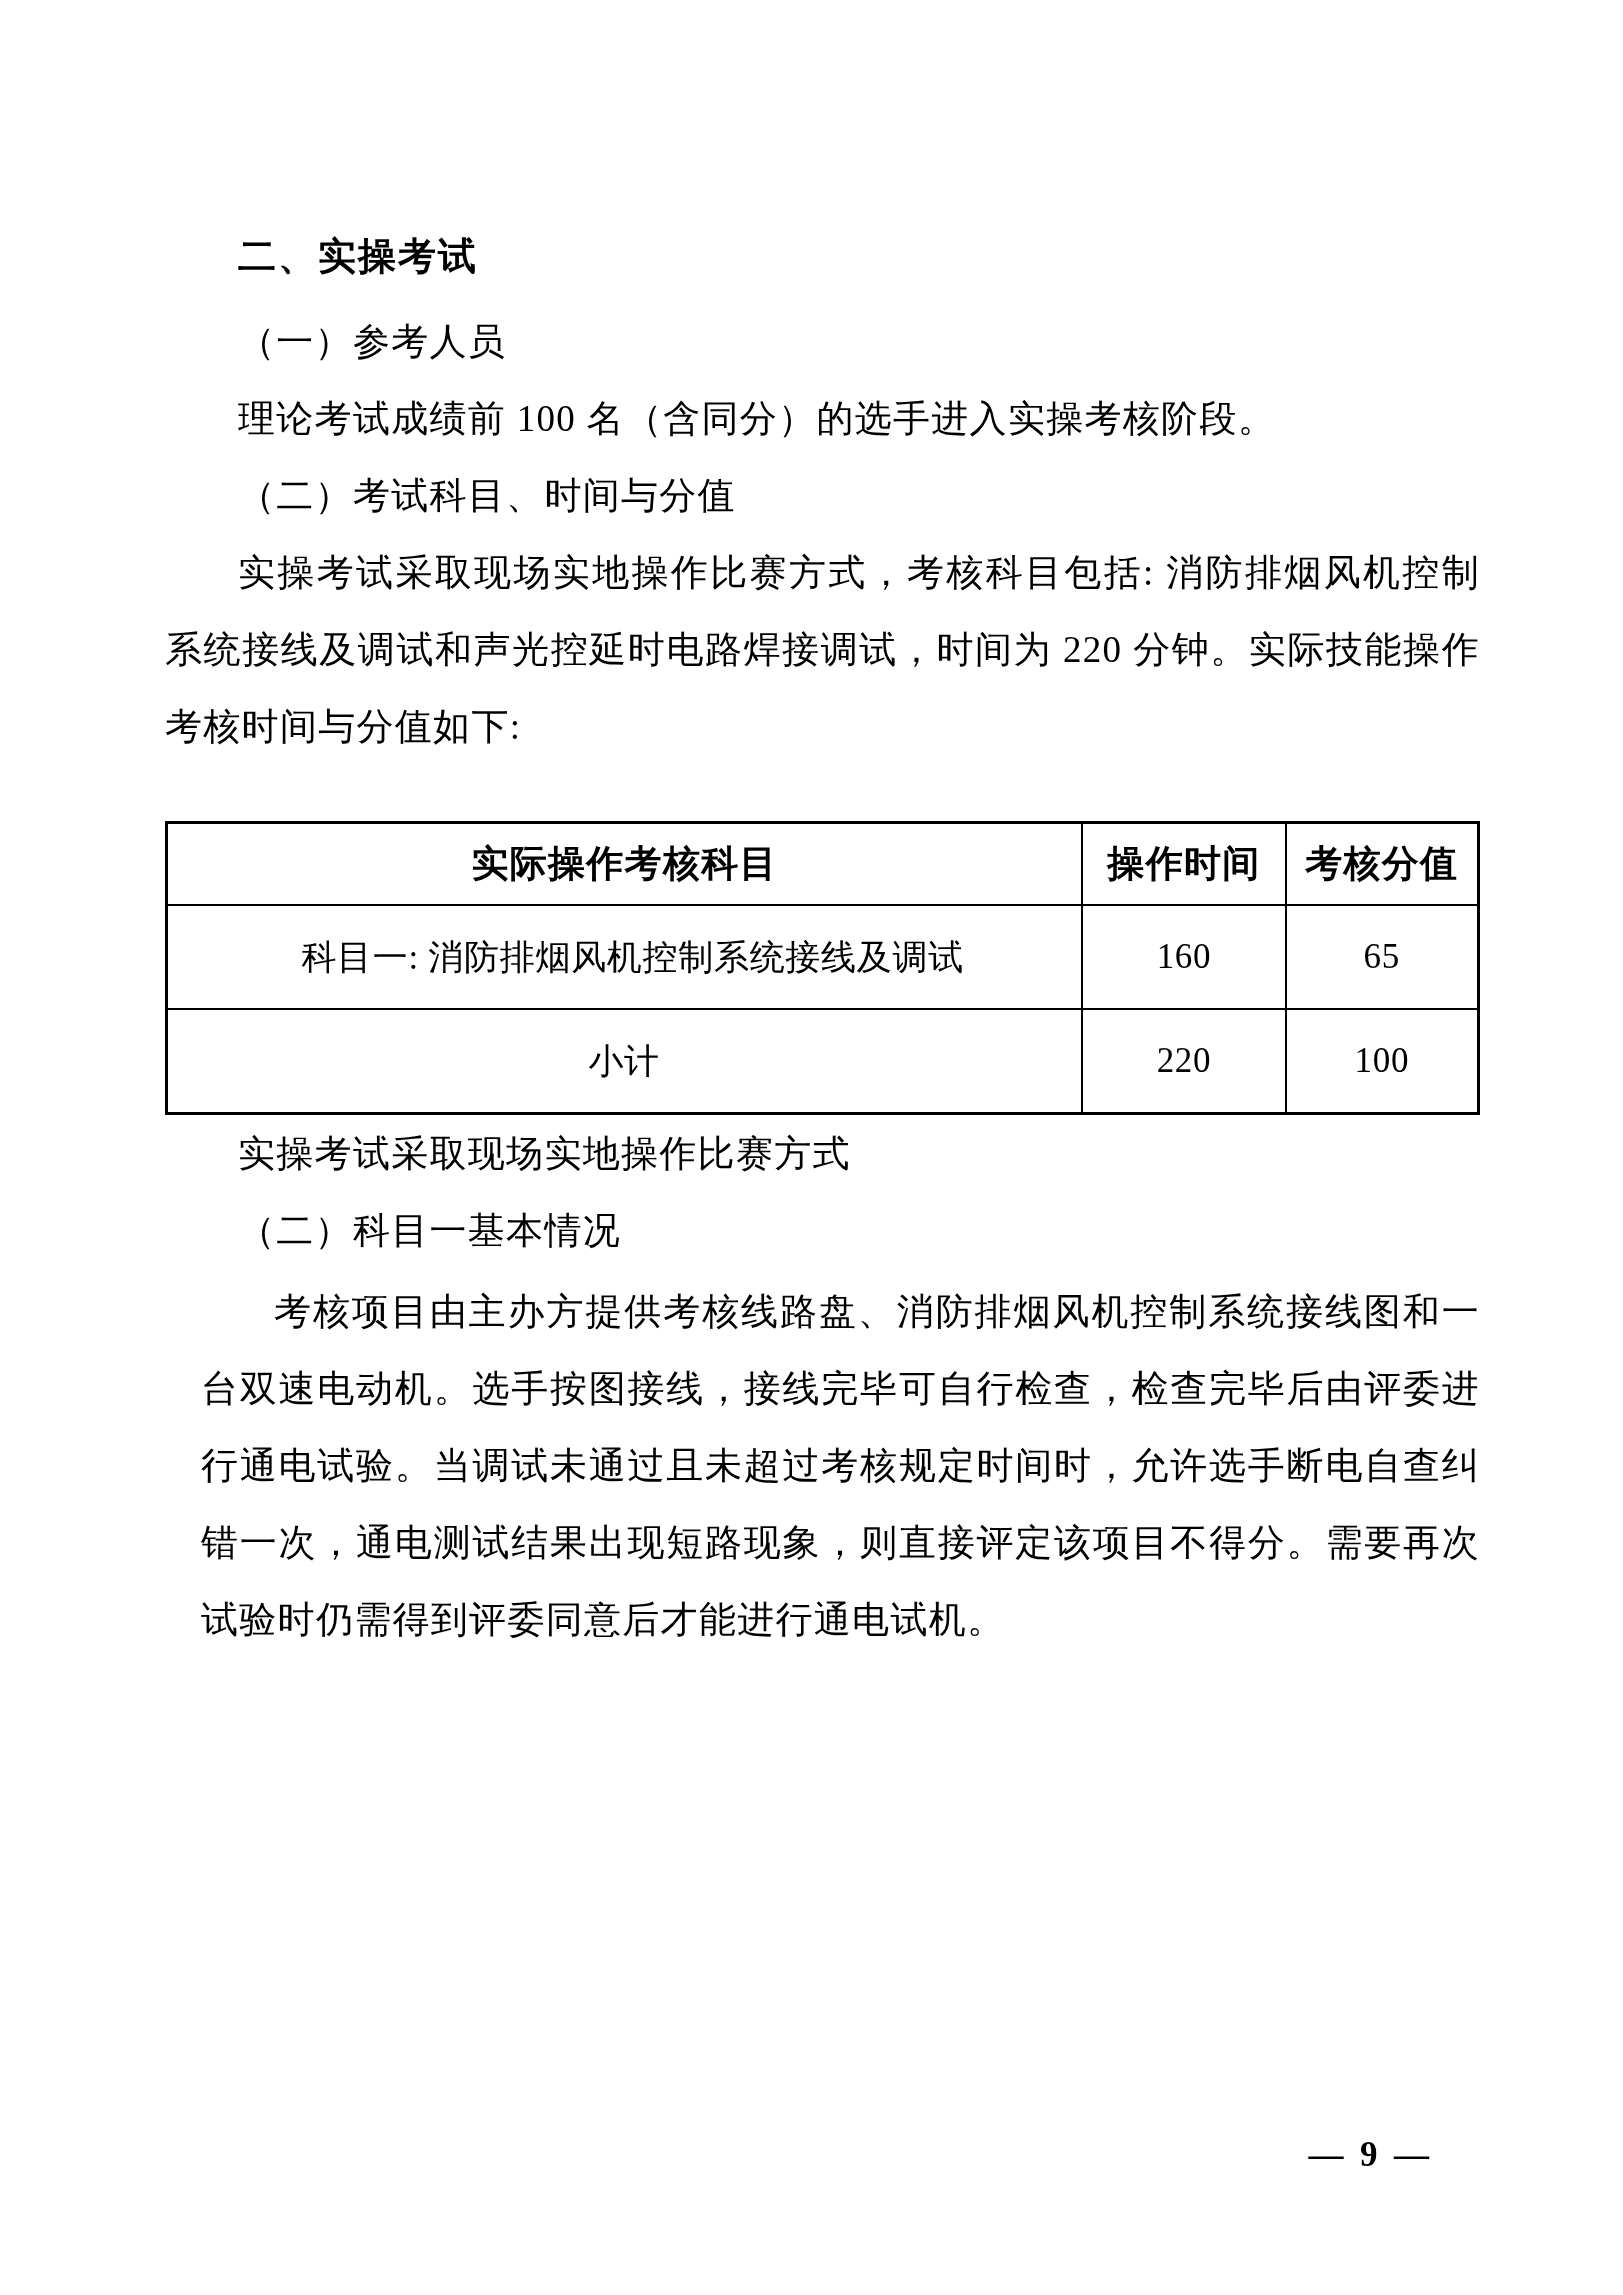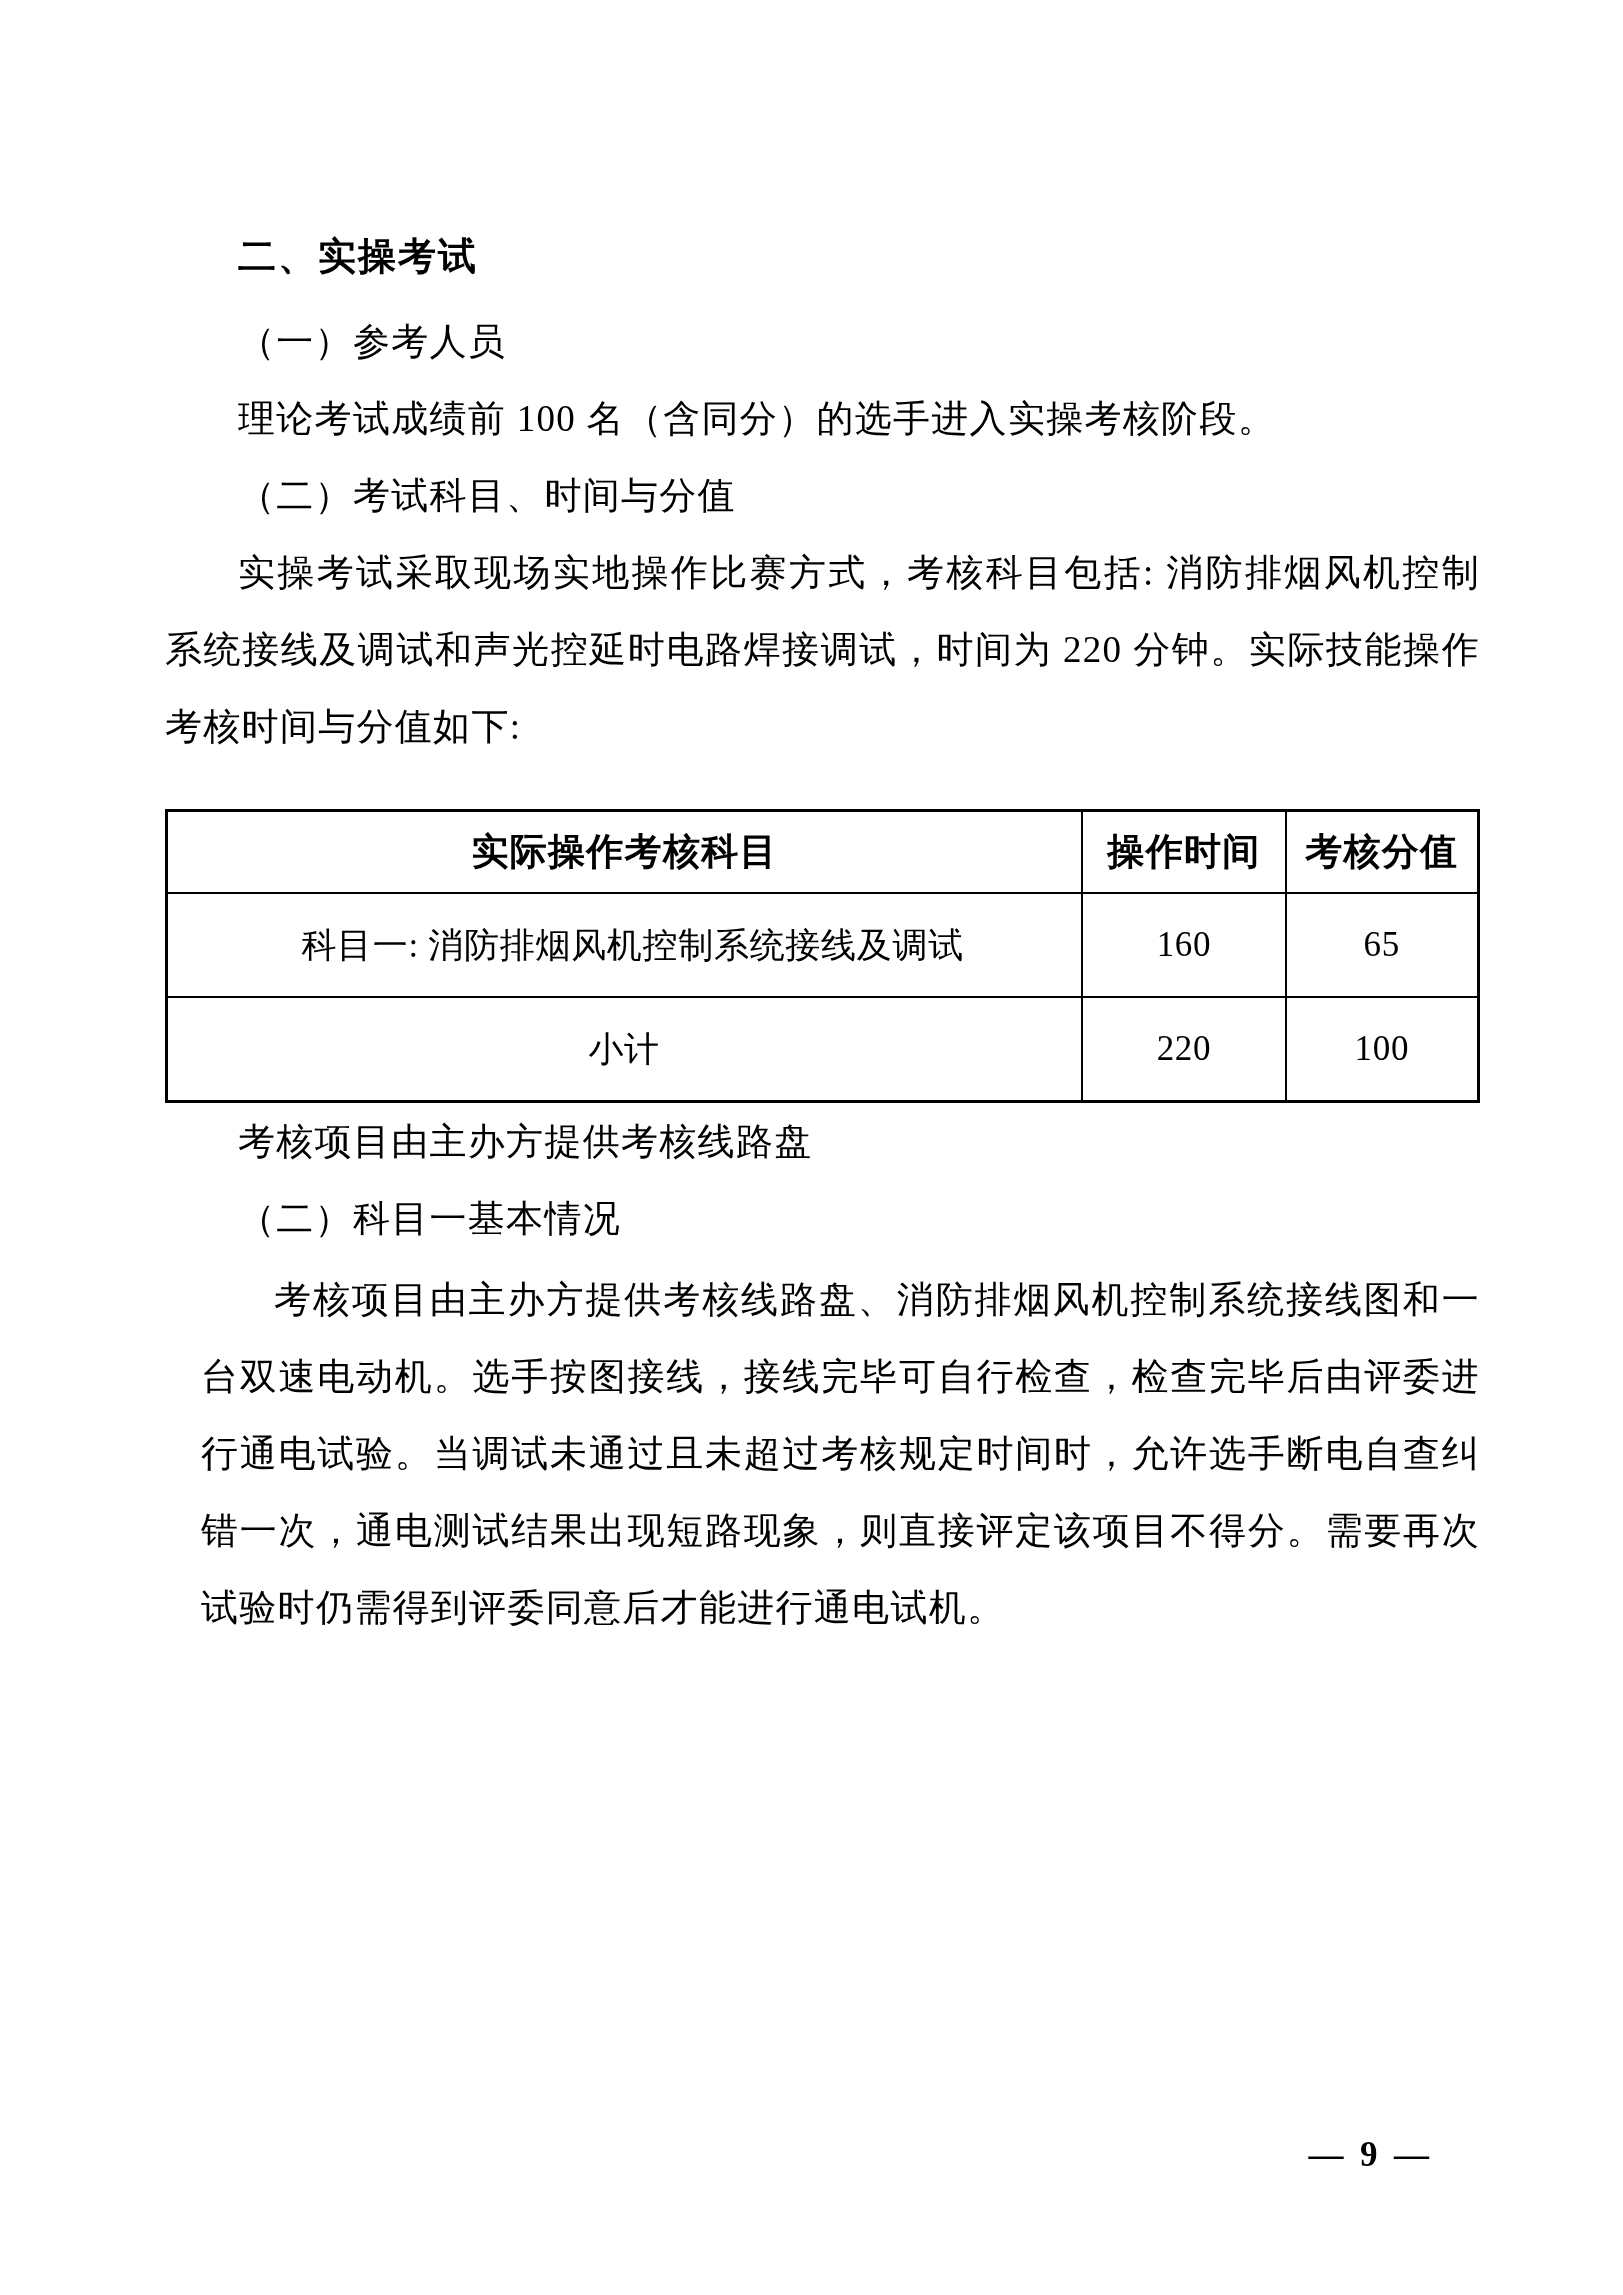--- a/index.html
+++ b/index.html
@@ -41,21 +41,21 @@
     text-indent: 73px;
     letter-spacing: 2px;
   }
   .mt-sec2 { margin-top: 11px; }
   .mt-sub1 { margin-top: 7.9px; }
   .mt-sec3 { margin-top: 21px; }
   .mt-sub3 { margin-top: 3.9px; }
   .mt-par2 { margin-top: 3.9px; margin-left: 36px; }
 
   table.score-table {
-    margin-top: 44px;
+    margin-top: 56px;
     width: 100%;
     border-collapse: collapse;
     table-layout: fixed;
   }
   table.score-table th,
   table.score-table td {
     border: 2px solid #000000;
     border-top-width: 2.6px;
     border-bottom-width: 2.6px;
     background: #ffffff;
@@ -141,21 +141,21 @@
       <tr>
         <td class="subject-cell total-cell">小计</td>
         <td>220</td>
         <td>100</td>
       </tr>
     </tbody>
   </table>
 
 
 
-  <p class="body-text indent2">考核项目由主办方提供考核线路盘</p>
+  <p class="body-text indent2">实操考试采取现场实地操作比赛方式</p>
 
   <p class="body-text indent2">（二）科目一基本情况</p>
 
   <p class="body-text indent2 justified mt-par2">考核项目由主办方提供考核线路盘、消防排烟风机控制系统接线图和一台双速电动机。选手按图接线，接线完毕可自行检查，检查完毕后由评委进行通电试验。当调试未通过且未超过考核规定时间时，允许选手断电自查纠错一次，通电测试结果出现短路现象，则直接评定该项目不得分。需要再次试验时仍需得到评委同意后才能进行通电试机。</p>
 
   <div class="page-number">— 9 —</div>
 
 </div>
 
 

